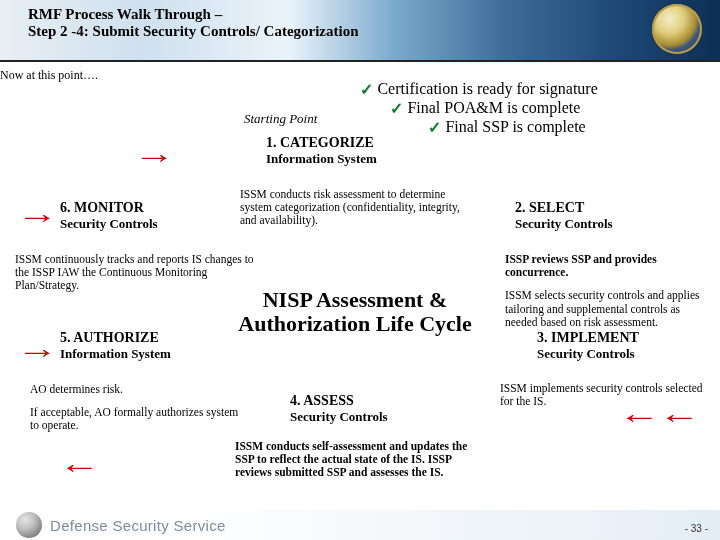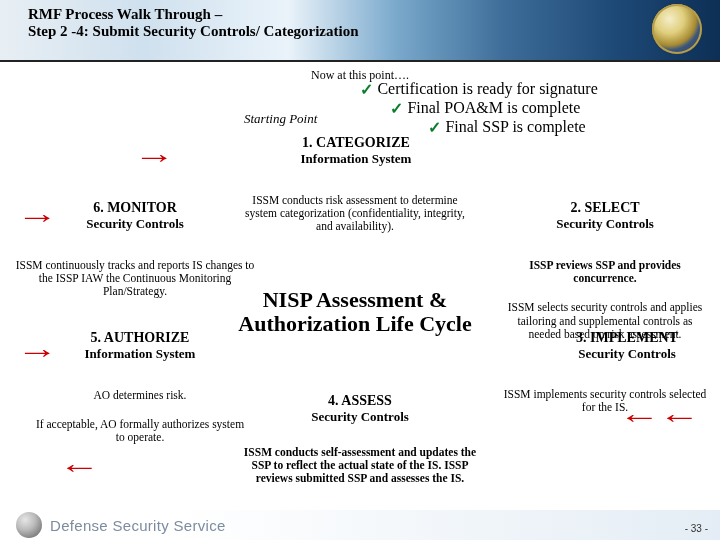--- a/index.html
+++ b/index.html
@@ -1,29 +1,29 @@
 <!DOCTYPE html>
 <html><head>
 <meta charset="utf-8">
 <style>
   html,body{margin:0;padding:0;width:720px;height:540px;font-family:"Times New Roman",serif;background:#fff;color:#000;position:relative;overflow:hidden}
   .header{height:60px;background:linear-gradient(90deg,#e8eff4 0%,#cfe0ee 20%,#eaf3fa 40%,#7aa9cc 55%,#3e6d99 70%,#1e4a78 85%,#0d2f55 100%);border-bottom:2px solid #222;position:relative}
   .title{position:absolute;left:28px;top:6px;font-weight:bold;font-size:15px;line-height:1.15}
   .seal{position:absolute;right:18px;top:4px;width:50px;height:50px;border-radius:50%;background:radial-gradient(circle at 35% 30%,#f5edc9 0%,#e0cf7e 30%,#a88b32 55%,#3b567d 65%,#24344a 100%);box-shadow:inset 0 0 0 2px #b59d4a,0 0 2px #333}
-  .intro{text-align:center;font-size:12px;margin-top:6px}
+  .intro{font-size:12px;margin-top:6px}
   .bullets{position:absolute;left:360px;top:80px;font-size:16px}
   .bullets .b1{display:flex;align-items:flex-start}
   .bullets .b2{display:flex;margin-left:30px}
   .bullets .b3{display:flex;margin-left:68px}
   .chk{color:#0a7d2a;margin-right:4px;font-weight:bold}
   .start{position:absolute;left:244px;top:111px;font-style:italic;font-size:13px}
-  .box{position:absolute;text-align:center}
+  .box{position:absolute;}
   .box .hd{font-weight:bold;font-size:14px}
   .box .sub{font-weight:bold;font-size:13px}
-  .box .desc{font-size:11.5px;line-height:1.15;margin-top:16px}
+  .box .desc{font-size:11.5px;line-height:1.15;margin-top:10px}
   .center-title{position:absolute;left:225px;top:288px;width:260px;text-align:center;font-size:22px;font-weight:bold;line-height:1.1}
   .arrow{position:absolute;font-size:28px;color:#c00;font-weight:bold;line-height:1;transform:scaleX(1.5)}
   .footer{position:absolute;bottom:0;left:0;right:0;height:30px;display:flex;align-items:center;padding:0 16px;background:linear-gradient(90deg,#fff 0%,#fff 25%,#e4edf5 100%)}
   .footer .fseal{width:26px;height:26px;border-radius:50%;background:radial-gradient(circle at 35% 30%,#e6e6e6 0%,#bcbcbc 40%,#7b7b7b 80%);margin-right:8px}
   .footer .ftxt{color:#7c8ca0;font-family:Arial,sans-serif;font-size:15px;letter-spacing:.3px}
   .pagenum{position:absolute;right:12px;bottom:6px;font-size:10px;font-family:Arial,sans-serif;color:#333}
 </style>
 </head>
 <body>
 

